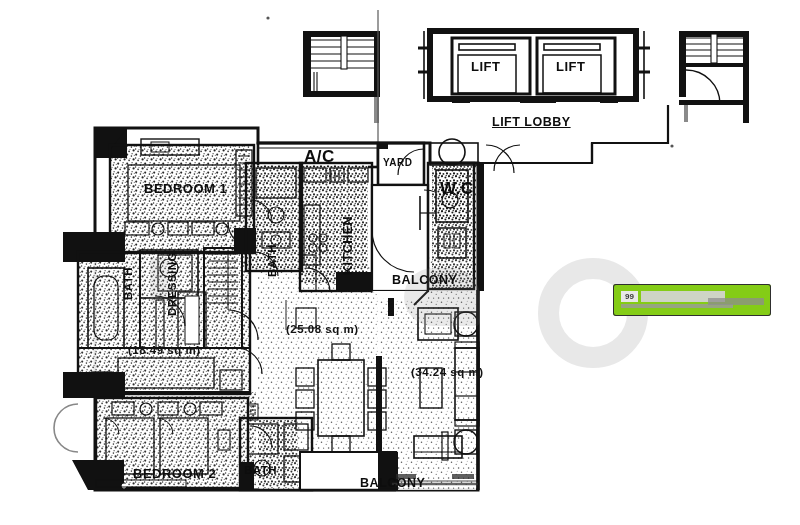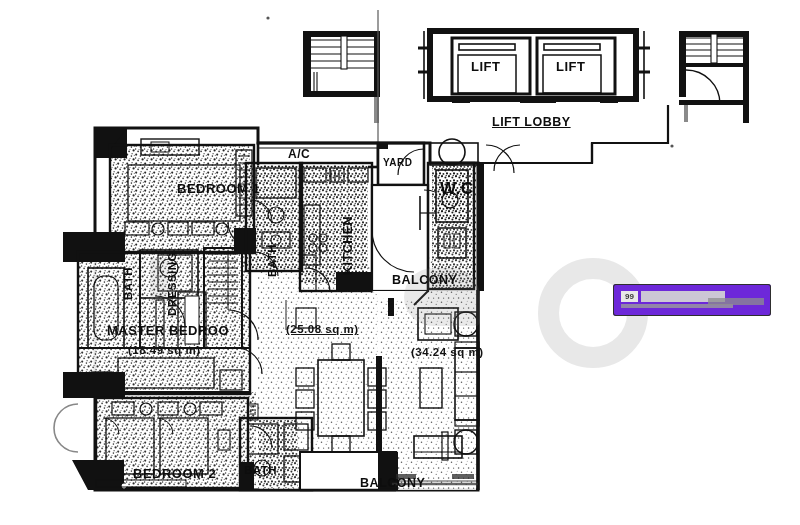--- a/index.html
+++ b/index.html
@@ -3,21 +3,21 @@
 <meta charset="utf-8">
 <style>
   html,body{margin:0;padding:0;background:#ffffff;}
   body{width:800px;height:525px;overflow:hidden;font-family:"Liberation Sans",sans-serif;}
   #stage{position:relative;width:800px;height:525px;background:#ffffff;}
   svg#plan{position:absolute;left:0;top:0;width:800px;height:525px;}
   .lbl{position:absolute;font-family:"Liberation Sans",sans-serif;font-weight:bold;color:#0d0d0d;
        white-space:nowrap;letter-spacing:.5px;}
   .vert{transform:rotate(-90deg);transform-origin:left top;}
   .area{font-weight:bold;color:#141414;}
-  .wm-badge{position:absolute;border-radius:3px;background:#6d28d9;
+  .wm-badge{position:absolute;border-radius:3px;background:#84cc16;
             box-shadow:0 0 0 1px #2e2e2e inset;overflow:hidden;}
   .wm-badge .row1{position:absolute;left:8px;top:7px;display:flex;align-items:center;gap:3px;}
   .wm-badge .sq{width:17px;height:11px;background:#e8e8e8;display:flex;align-items:center;
                 justify-content:center;font-size:8px;font-weight:bold;color:#3a3a3a;line-height:1;}
   .wm-badge .bar{height:11px;background:#d5d5d5;opacity:.92;}
   .wm-badge .row2{position:absolute;left:8px;top:20px;height:4px;background:#9b9b9b;opacity:.8;}
   .wm-badge .side{position:absolute;right:7px;top:14px;height:7px;background:#8d8d8d;opacity:.75;}
   .wm-ring{position:absolute;border-radius:50%;border:21px solid rgba(120,120,120,.17);}
   .wm-hook{position:absolute;}
 </style>
@@ -381,36 +381,35 @@
       <div class="bar" style="width:84px;"></div>
     </div>
     <div class="row2" style="width:112px;"></div>
     <div class="side" style="width:56px;"></div>
   </div>
 
   <div class="lbl" style="left:471px;top:59px;font-size:13px;">LIFT</div>
   <div class="lbl" style="left:556px;top:59px;font-size:13px;">LIFT</div>
   <div class="lbl" style="left:492px;top:115px;font-size:12.5px;text-decoration:underline;">LIFT LOBBY</div>
 
-  <div class="lbl" style="left:288px;top:147px;font-size:12px;">A/C</div>
+  <div class="lbl" style="left:304px;top:147px;font-size:17px;">A/C</div>
   <div class="lbl" style="left:383px;top:157px;font-size:10px;">YARD</div>
   <div class="lbl" style="left:440px;top:179px;font-size:17px;">W.C</div>
   <div class="lbl" style="left:392px;top:273px;font-size:12.5px;">BALCONY</div>
 
   <div class="lbl vert" style="left:341px;top:275px;font-size:12.5px;">KITCHEN</div>
   <div class="lbl vert" style="left:266px;top:277px;font-size:11.5px;">BATH</div>
 
-  <div class="lbl" style="left:144px;top:181px;font-size:13px;margin-left:33px;">BEDROOM 1</div>
+  <div class="lbl" style="left:144px;top:181px;font-size:13px;">BEDROOM 1</div>
 
   <div class="lbl vert" style="left:122px;top:300px;font-size:11.5px;">BATH</div>
   <div class="lbl vert" style="left:166px;top:316px;font-size:11.5px;">DRESSING</div>
 
-  <div class="lbl" style="left:107px;top:323px;font-size:13px;">MASTER BEDROO</div>
   <div class="lbl area" style="left:128px;top:344px;font-size:11.5px;">(18.49 sq m)</div>
 
-  <div class="lbl area" style="left:286px;top:323px;font-size:11.5px;text-decoration:underline;">(25.08 sq m)</div>
-  <div class="lbl area" style="left:411px;top:346px;font-size:11.5px;">(34.24 sq m)</div>
+  <div class="lbl area" style="left:286px;top:323px;font-size:11.5px;">(25.08 sq m)</div>
+  <div class="lbl area" style="left:411px;top:366px;font-size:11.5px;">(34.24 sq m)</div>
 
   <div class="lbl" style="left:133px;top:466px;font-size:13px;">BEDROOM 2</div>
   <div class="lbl" style="left:244px;top:464px;font-size:11.5px;">BATH</div>
   <div class="lbl" style="left:312px;top:476px;font-size:12.5px;padding-left:48px;">BALCONY</div>
 
 </div>
 
 </body></html>

